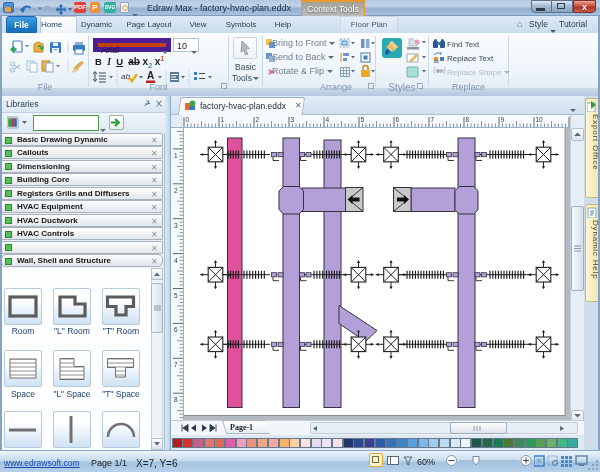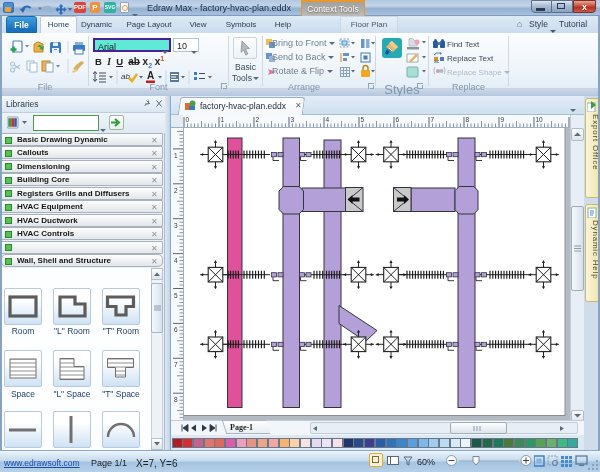--- a/index.html
+++ b/index.html
@@ -32,21 +32,21 @@
  <div class="abs" style="left:0;top:0;width:21px;height:13px;background:linear-gradient(180deg,#dfe8f2,#a8bcd2 45%,#8aa2be);border:1px solid #5a708a;border-radius:0 0 0 4px;"></div>
  <div class="abs" style="left:5px;top:8px;width:9px;height:3px;background:#2a3a50;"></div>
  <div class="abs" style="left:21px;top:0;width:21px;height:13px;background:linear-gradient(180deg,#dfe8f2,#a8bcd2 45%,#8aa2be);border:1px solid #5a708a;border-left:none;"></div>
  <div class="abs" style="left:26px;top:3px;width:8px;height:6px;border:1.5px solid #2a3a50;"></div>
  <div class="abs" style="left:42px;top:0;width:23px;height:13px;background:linear-gradient(180deg,#e8a896,#cd5847 40%,#b03524 60%,#cd604e);border:1px solid #7a3028;border-radius:0 0 4px 0;color:#fff;font-size:9px;font-weight:bold;text-align:center;line-height:12px;text-shadow:0 1px 1px #802020;">x</div>
 </div>
 
 <div class="abs" style="left:0;top:16px;width:600px;height:17px;background:linear-gradient(180deg,#dde9f5,#c9dcee);"></div>
 <div class="abs" style="left:340px;top:16px;width:58px;height:17px;background:linear-gradient(180deg,#e7eff8,#d2e1f0);border:1px solid #ccd8e4;border-bottom:none;"></div>
 <div class="abs" style="left:6px;top:16px;width:31px;height:17px;background:linear-gradient(180deg,#42a0e0,#1a72be 80%);border-radius:3px 3px 0 0;border:1px solid #1668b0;color:#fff;font-size:8.5px;font-weight:bold;text-align:center;line-height:16px;">File</div>
-<div class="abs" style="left:40px;top:16px;width:37px;height:17px;background:linear-gradient(180deg,#fefefe,#f0f5fb);border:1px solid #bac9d8;border-bottom:none;border-radius:2px 2px 0 0;color:#1e3c5c;font-size:8px;text-align:center;line-height:16px;">Home</div>
+<div class="abs" style="left:40px;top:16px;width:37px;height:17px;background:linear-gradient(180deg,#fefefe,#f0f5fb);border:1px solid #bac9d8;border-bottom:none;border-radius:2px 2px 0 0;color:#1e3c5c;font-size:8px;text-align:left;line-height:16px;">Home</div>
 <div class="abs" style="left:80px;top:16px;width:33px;font-size:8px;color:#2a3c50;text-align:center;line-height:17px;">Dynamic</div>
 <div class="abs" style="left:118px;top:16px;width:62px;font-size:8px;color:#2a3c50;text-align:center;line-height:17px;">Page Layout</div>
 <div class="abs" style="left:185px;top:16px;width:26px;font-size:8px;color:#2a3c50;text-align:center;line-height:17px;">View</div>
 <div class="abs" style="left:220px;top:16px;width:42px;font-size:8px;color:#2a3c50;text-align:center;line-height:17px;">Symbols</div>
 <div class="abs" style="left:269px;top:16px;width:28px;font-size:8px;color:#2a3c50;text-align:center;line-height:17px;">Help</div>
 <div class="abs" style="left:342px;top:16px;width:54px;font-size:8px;color:#4a5a6a;text-align:center;line-height:17px;">Floor Plan</div>
 <div class="abs" style="left:517px;top:20px;width:9px;height:8px;font-size:9px;color:#4a5a6a;line-height:8px;">⌂</div>
 <div class="abs" style="left:529px;top:16px;font-size:8.5px;color:#2a3c50;line-height:17px;">Style</div>
 <div class="abs" style="left:550px;top:22px;"><span class="caret" style="border-top-color:#4a5a6a;"></span></div>
 <div class="abs" style="left:559px;top:16px;font-size:8.5px;color:#2a3c50;line-height:17px;">Tutorial</div>
@@ -54,22 +54,22 @@
 <div class="abs" style="left:0;top:33px;width:600px;height:56px;background:linear-gradient(180deg,#fbfdfe,#eef4fa 70%,#e4edf6);border-bottom:1px solid #c8d6e4;"></div>
 <div class="abs" style="left:0;top:89px;width:600px;height:7px;background:linear-gradient(180deg,#ccd8e7,#b4c7dc);"></div>
 <div class="abs" style="left:88px;top:36px;width:1px;height:50px;background:#ccd8e4;"></div>
 <div class="abs" style="left:228px;top:36px;width:1px;height:50px;background:#ccd8e4;"></div>
 <div class="abs" style="left:262px;top:36px;width:1px;height:50px;background:#ccd8e4;"></div>
 <div class="abs" style="left:375px;top:36px;width:1px;height:50px;background:#ccd8e4;"></div>
 <div class="abs" style="left:428px;top:36px;width:1px;height:50px;background:#ccd8e4;"></div>
 <div class="abs" style="left:508px;top:36px;width:1px;height:50px;background:#ccd8e4;"></div>
 <div class="abs lbl" style="left:2px;top:82px;width:86px;text-align:center;font-size:9px;">File</div>
 <div class="abs lbl" style="left:89px;top:82px;width:139px;text-align:center;font-size:9px;">Font</div>
-<div class="abs lbl" style="left:248px;top:82px;width:112px;text-align:center;font-size:9px;">Arrange</div>
-<div class="abs lbl" style="left:376px;top:82px;width:52px;text-align:center;font-size:13px;">Styles</div>
+<div class="abs lbl" style="left:280px;top:82px;width:112px;text-align:center;font-size:9px;">Arrange</div>
+<div class="abs lbl" style="left:376px;top:82px;width:52px;text-align:center;font-size:10px;">Styles</div>
 <div class="abs lbl" style="left:429px;top:82px;width:79px;text-align:center;font-size:9px;">Replace</div>
 <div class="abs" style="left:221px;top:83px;width:6px;height:6px;border-left:1px solid #90a4b8;border-top:1px solid #90a4b8;"></div><div class="abs" style="left:223px;top:85px;width:4px;height:4px;border-right:1px solid #90a4b8;border-bottom:1px solid #90a4b8;"></div>
 <div class="abs" style="left:368px;top:83px;width:6px;height:6px;border-left:1px solid #90a4b8;border-top:1px solid #90a4b8;"></div><div class="abs" style="left:370px;top:85px;width:4px;height:4px;border-right:1px solid #90a4b8;border-bottom:1px solid #90a4b8;"></div>
 <div class="abs" style="left:417px;top:83px;width:6px;height:6px;border-left:1px solid #90a4b8;border-top:1px solid #90a4b8;"></div><div class="abs" style="left:419px;top:85px;width:4px;height:4px;border-right:1px solid #90a4b8;border-bottom:1px solid #90a4b8;"></div>
 
 <svg class="abs" style="left:10px;top:40px;" width="75" height="36">
  <rect x="3" y="1" width="9" height="11" rx="1" fill="#fff" stroke="#4a84c4" stroke-width="1.2"></rect>
  <path d="M0.5,9.5 l6,0 M3.5,6.5 l0,6" stroke="#28a05a" stroke-width="2.4"></path>
  <path d="M15,5 l4,0 -2,2.5 z" fill="#6a84a0"></path>
  <path d="M24,4 l4,-2 5,2 0,8 -9,0 z" fill="#f0b040" stroke="#c08820"></path>
@@ -92,21 +92,21 @@
  <rect x="17" y="2" width="7" height="9" fill="#f4f9fd" stroke="#a0bcd4"></rect>
  <rect x="20" y="4" width="7" height="9" fill="#fff" stroke="#a0bcd4"></rect>
  <rect x="32" y="2" width="8" height="10" fill="#f0b054" stroke="#c08820"></rect>
  <rect x="36" y="4" width="7" height="9" fill="#fff" stroke="#8aa8c4"></rect>
  <path d="M46,6 l4,0 -2,2.5 z" fill="#6a84a0"></path>
  <line x1="58" y1="0" x2="58" y2="14" stroke="#ccd8e4"></line>
  <path d="M63,10 q4,-6 9,-8 l2,2 q-5,4 -7,8 z" fill="#d8b060"></path>
  <path d="M62,12 l4,-2 2,2 -5,2 z" fill="#e8cc88"></path>
 </svg>
 
-<div class="abs" style="left:93px;top:38px;width:78px;height:14px;background:#5eead4;border:2px solid #4c1d95;font-size:9px;color:#222;padding:1.5px 3px;">Arial</div>
+<div class="abs" style="left:93px;top:38px;width:78px;height:14px;background:#c2410c;border:5px solid #4c1d95;font-size:9px;color:#222;padding:1.5px 3px;">Arial</div>
 <div class="abs" style="left:162px;top:43px;"><span class="caret"></span></div>
 <div class="abs" style="left:173px;top:38px;width:26px;height:14px;background:#fff;border:1px solid #b0c4d8;font-size:9px;color:#222;padding:1.5px 3px;">10</div>
 <div class="abs" style="left:191px;top:43px;"><span class="caret"></span></div>
 <div class="abs" style="left:95px;top:55px;width:110px;font-size:9.5px;color:#222;"><b>B</b>&nbsp;&nbsp;<i style="font-family:'Liberation Serif',serif;font-weight:bold;">I</i>&nbsp;&nbsp;<u><b>U</b></u>&nbsp;&nbsp;<s style="font-size:10px;"><b>ab</b></s>&nbsp;<b style="font-size:10px;">x<sub style="font-size:7px;color:#3a7ac0;">2</sub></b>&nbsp;<b style="font-size:10px;">x<sup style="font-size:7px;color:#c05a2a;">1</sup></b></div>
 <svg class="abs" style="left:93px;top:70px;" width="130" height="14">
  <path d="M2,2 l0,9 M0,4 l2,-2.5 2,2.5 M0,9 l2,2.5 2,-2.5" stroke="#404a56" fill="none"></path>
  <g stroke="#404a56">
       <line x1="6" y1="3" x2="13" y2="3"></line>
       <line x1="6" y1="6" x2="13" y2="6"></line>
       <line x1="6" y1="9" x2="13" y2="9"></line>

